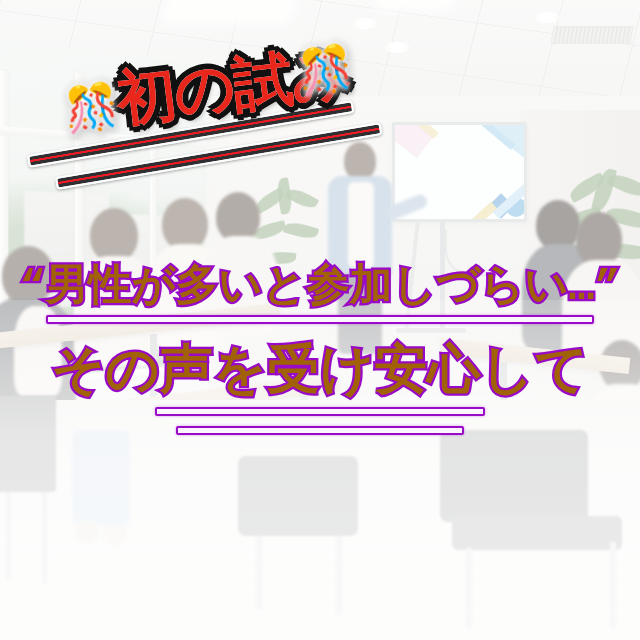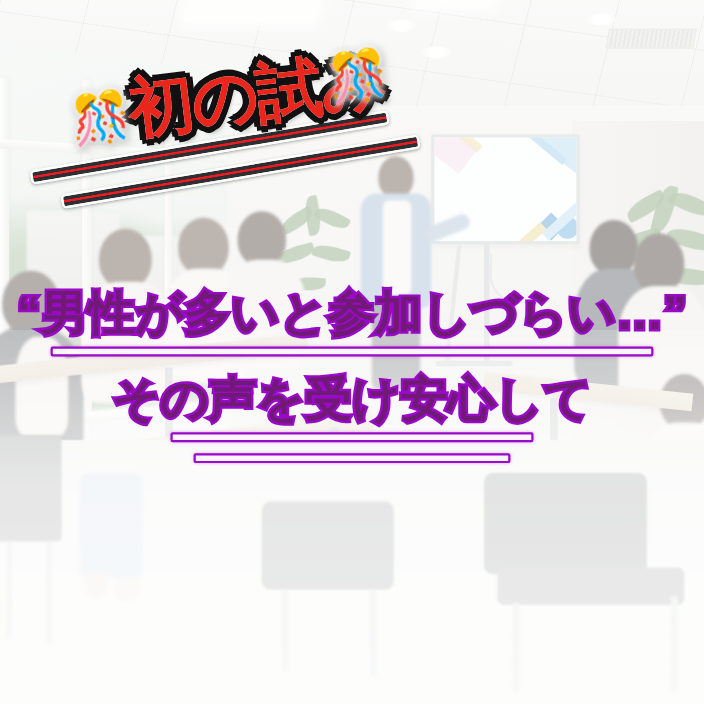--- a/index.html
+++ b/index.html
@@ -126,31 +126,31 @@
     border:2px solid #ffffff;
     box-shadow:0 1px 3px rgba(0,0,0,.35);}
   .bar1{left:28px;top:155px;width:330px;height:13px;transform:rotate(-9.6deg);transform-origin:left center;}
   .bar2{left:56px;top:177px;width:330px;height:13px;transform:rotate(-9.6deg);transform-origin:left center;}
 
   
   .copy{position:absolute;left:0;top:256px;width:640px;z-index:50;}
   .line{position:relative;text-align:center;margin:0 0 6px 0;}
   .line .txt{
     display:inline-block;
-    font-family:Liberation Sans, sans-serif;
+    font-family:Liberation Mono, monospace;
     font-weight:bold;
-    color:#701a75;
+    color:#a16207;
     letter-spacing:0px;
     -webkit-text-stroke:4.5px #9a0bc8;
     paint-order:stroke fill;
     text-shadow:0 0 3px rgba(154,11,200,.55);
     white-space:nowrap;
   }
   .line.l1 .txt{font-size:43px;}
-  .line.l2 .txt{font-size:43px;}
+  .line.l2 .txt{font-size:53px;}
   .line.l3 .txt{font-size:43px;}
   .line.l4 .txt{font-size:43px;}
   .line.l5 .txt{font-size:43px;}
 
   .uline{display:block;margin:1px auto 10px auto;height:9px;
     background:#fbf6fd;border:2.5px solid #9a0bc8;border-radius:2px;
     box-shadow:0 0 3px rgba(154,11,200,.4);}
   .l1 .uline{width:548px;}
   .l2 .uline{width:330px;}
   .l3 .uline{width:288px;}

